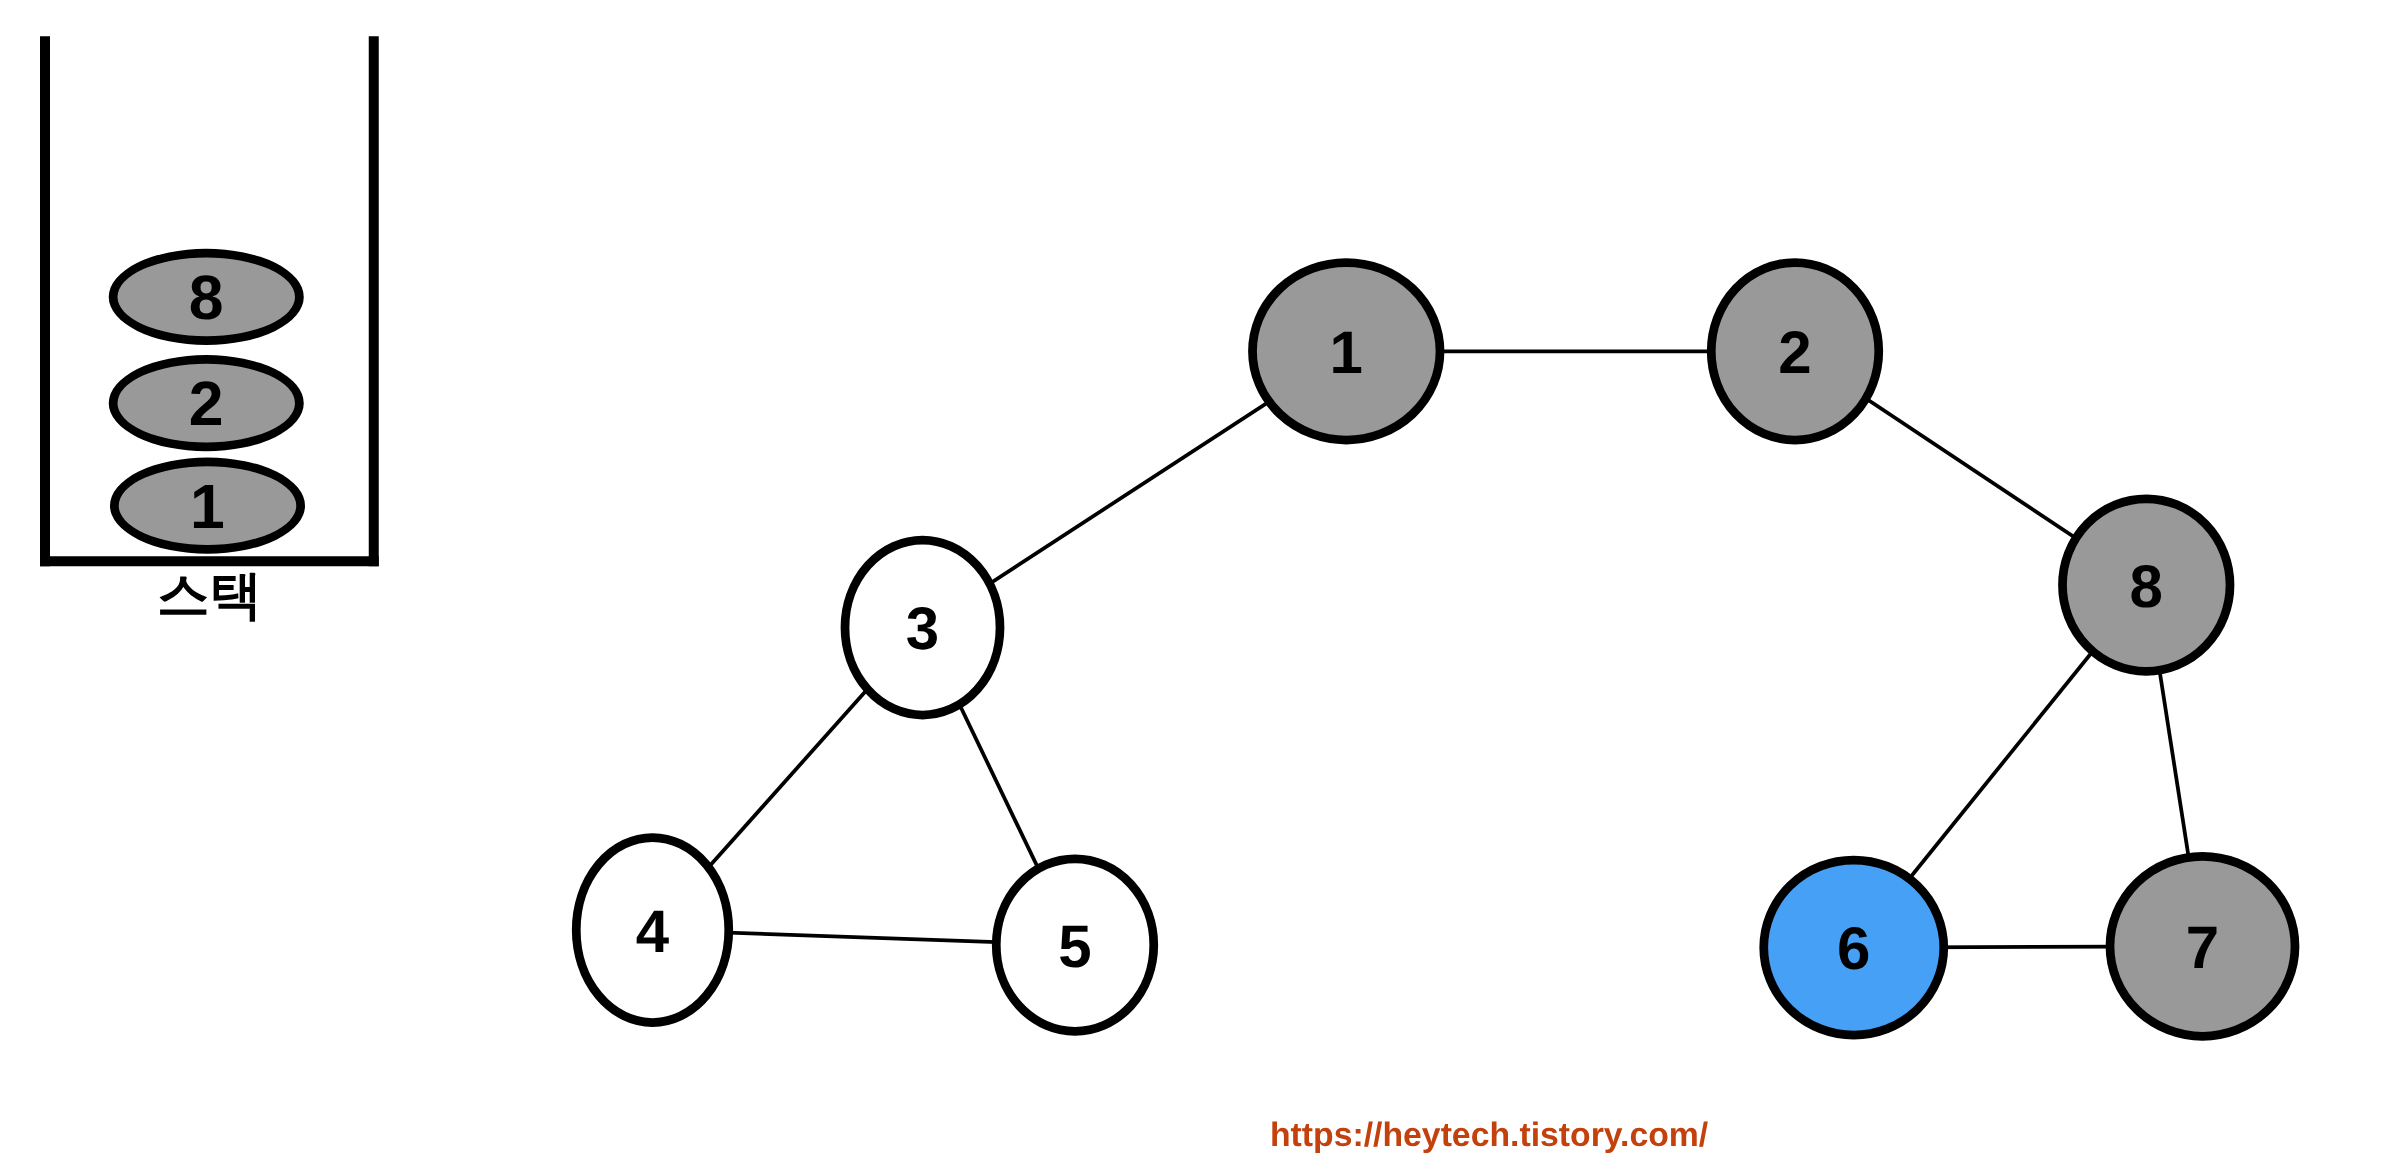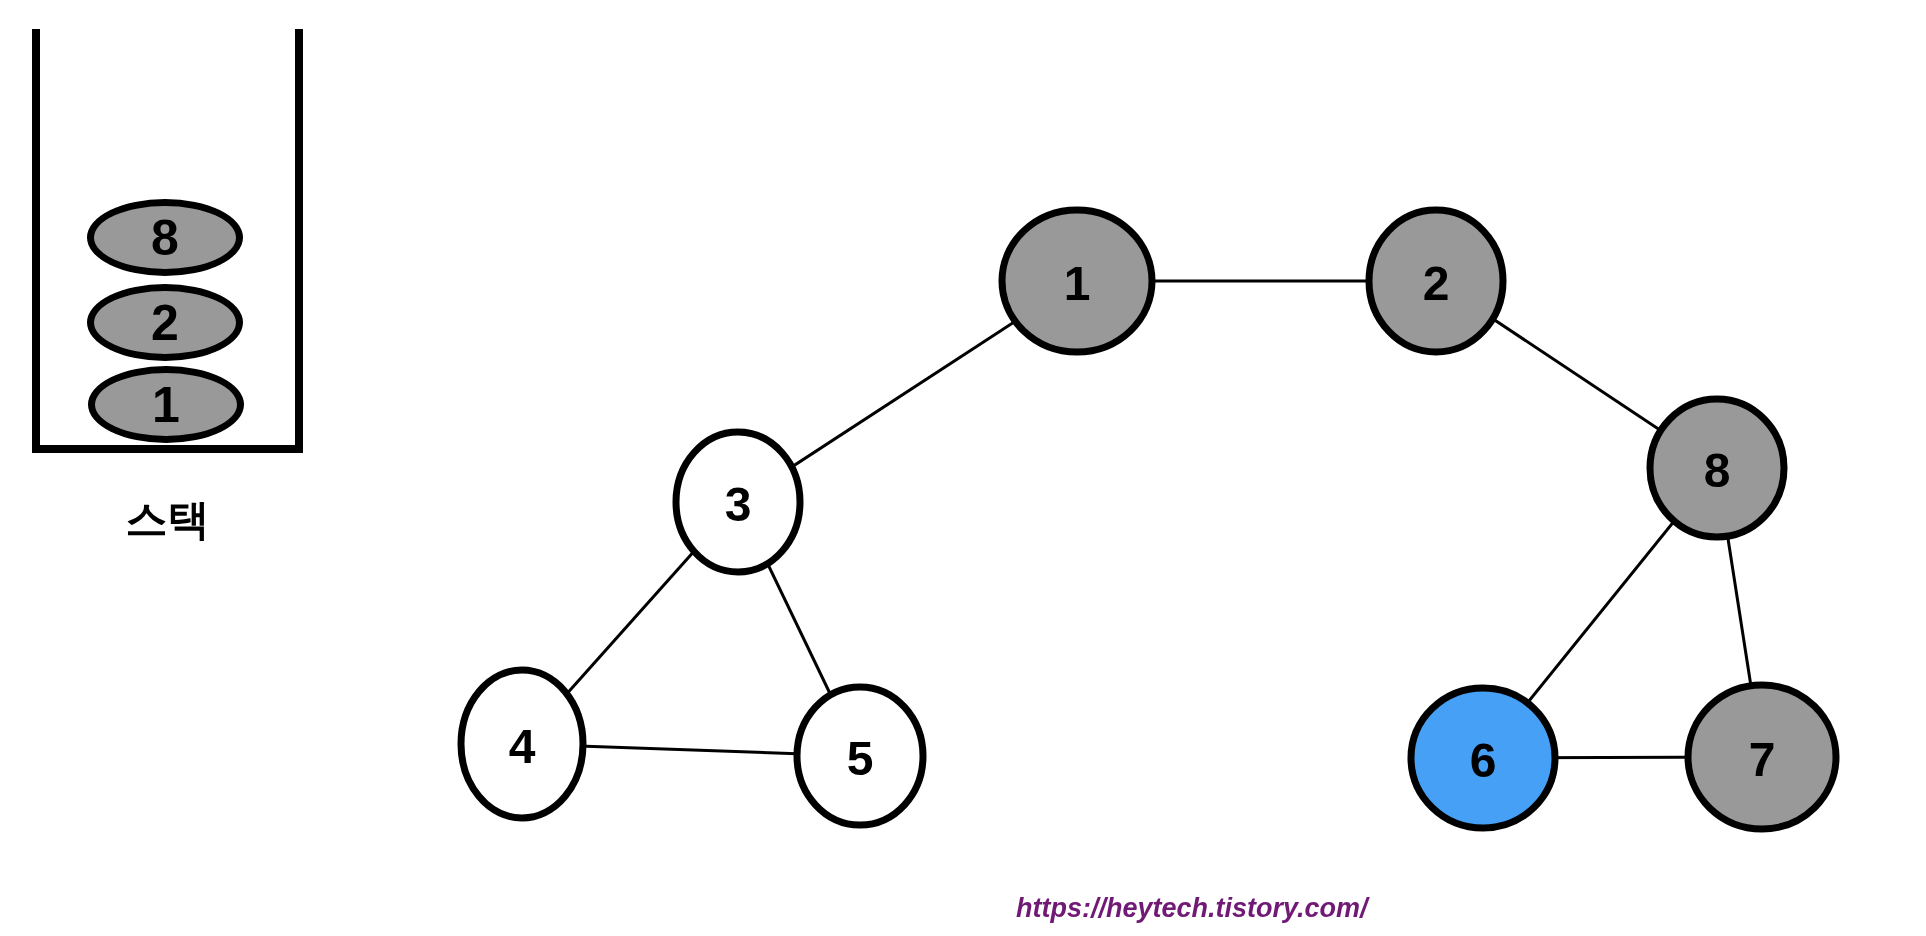--- a/index.html
+++ b/index.html
@@ -41,21 +41,21 @@
     font-size: 50px;
     color: #000;
   }
   .stack-item:nth-child(1) { left: 47px; top: 170px; }
   .stack-item:nth-child(2) { left: 47px; top: 255px; }
   .stack-item:nth-child(3) { left: 48px; top: 337px; }
 
   .stack-label {
     position: absolute;
     left: 32px;
-    top: 492px;
+    top: 448px;
     width: 271px;
     text-align: center;
     font-weight: bold;
     font-size: 42px;
     color: #000;
   }
 
   
   .graph {
     position: absolute;
@@ -131,15 +131,15 @@
       <g>
         <ellipse cx="1762" cy="757" rx="74" ry="72" fill="#999999" stroke="#000000" stroke-width="7"></ellipse>
         <text x="1762" y="759" text-anchor="middle" dominant-baseline="central" fill="#000">7</text>
       </g>
       <g>
         <ellipse cx="1717" cy="468" rx="67" ry="69" fill="#999999" stroke="#000000" stroke-width="7"></ellipse>
         <text x="1717" y="470" text-anchor="middle" dominant-baseline="central" fill="#000">8</text>
       </g>
     </svg>
 
-  <div class="footer-url" style="color: #701a75; font-style: italic;">https://heytech.tistory.com/</div>
+  <div class="footer-url" style="color: #c2410c;">https://heytech.tistory.com/</div>
 
 </div>
 
 </body></html>

